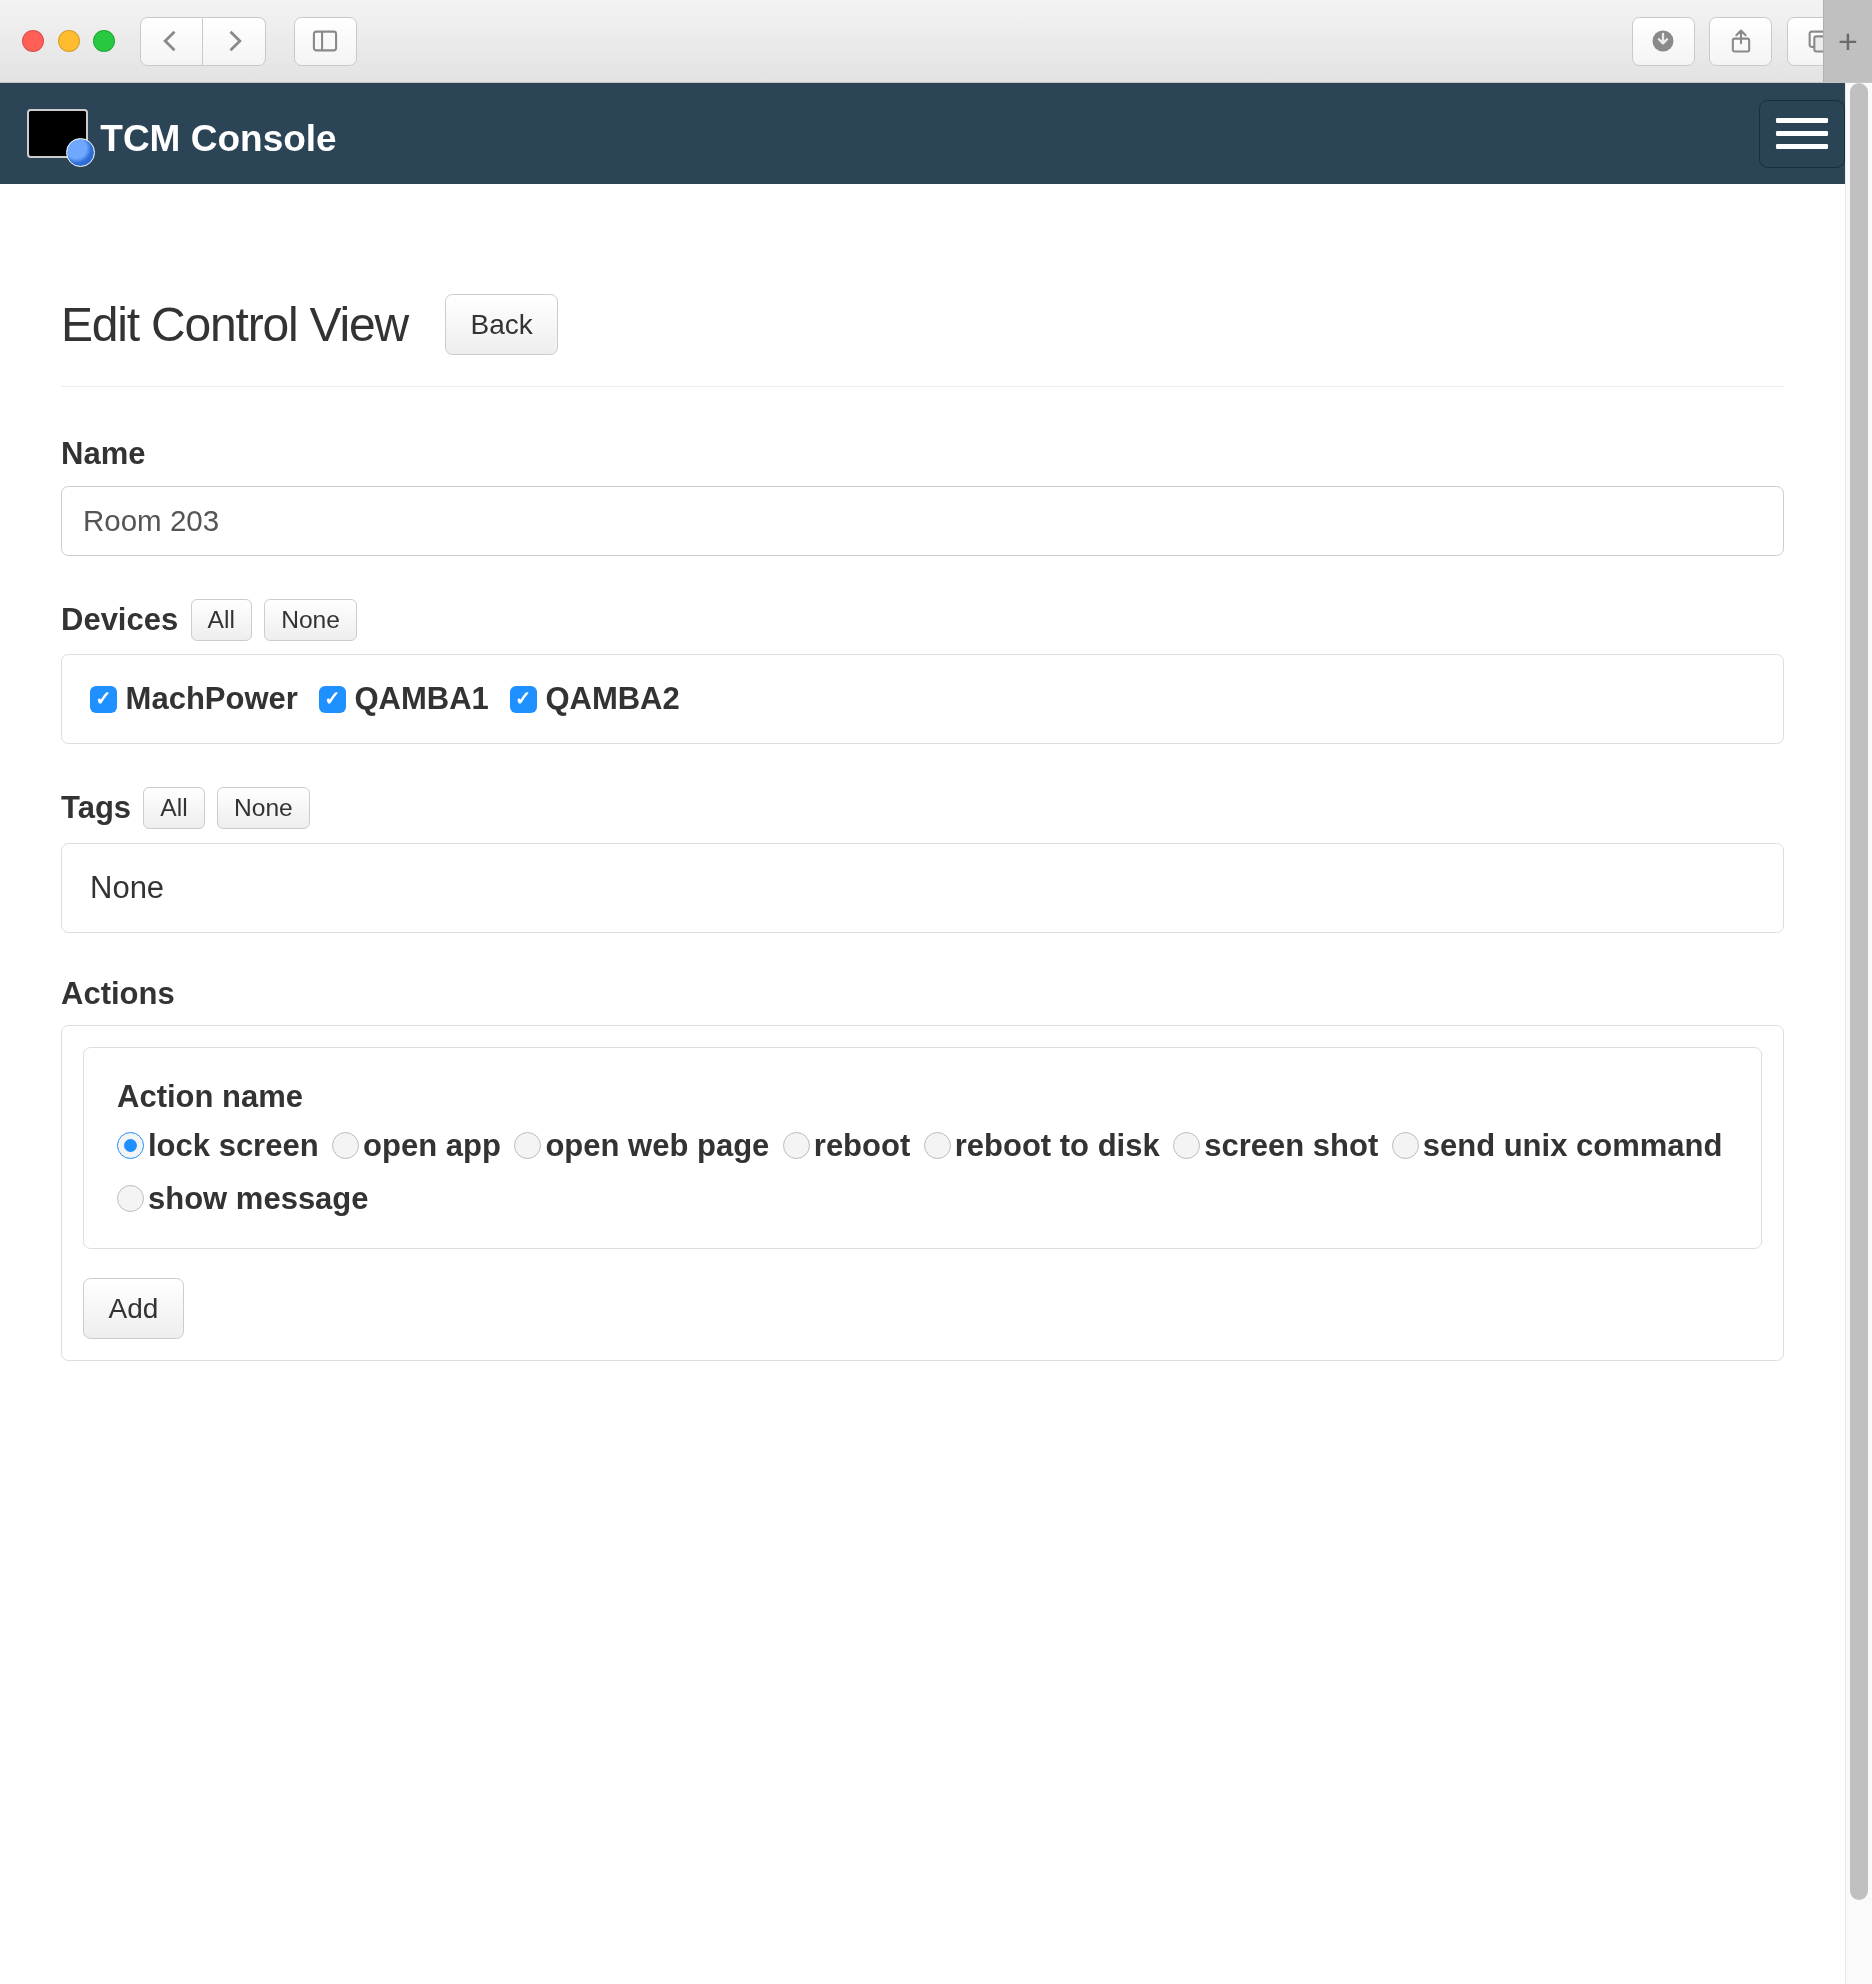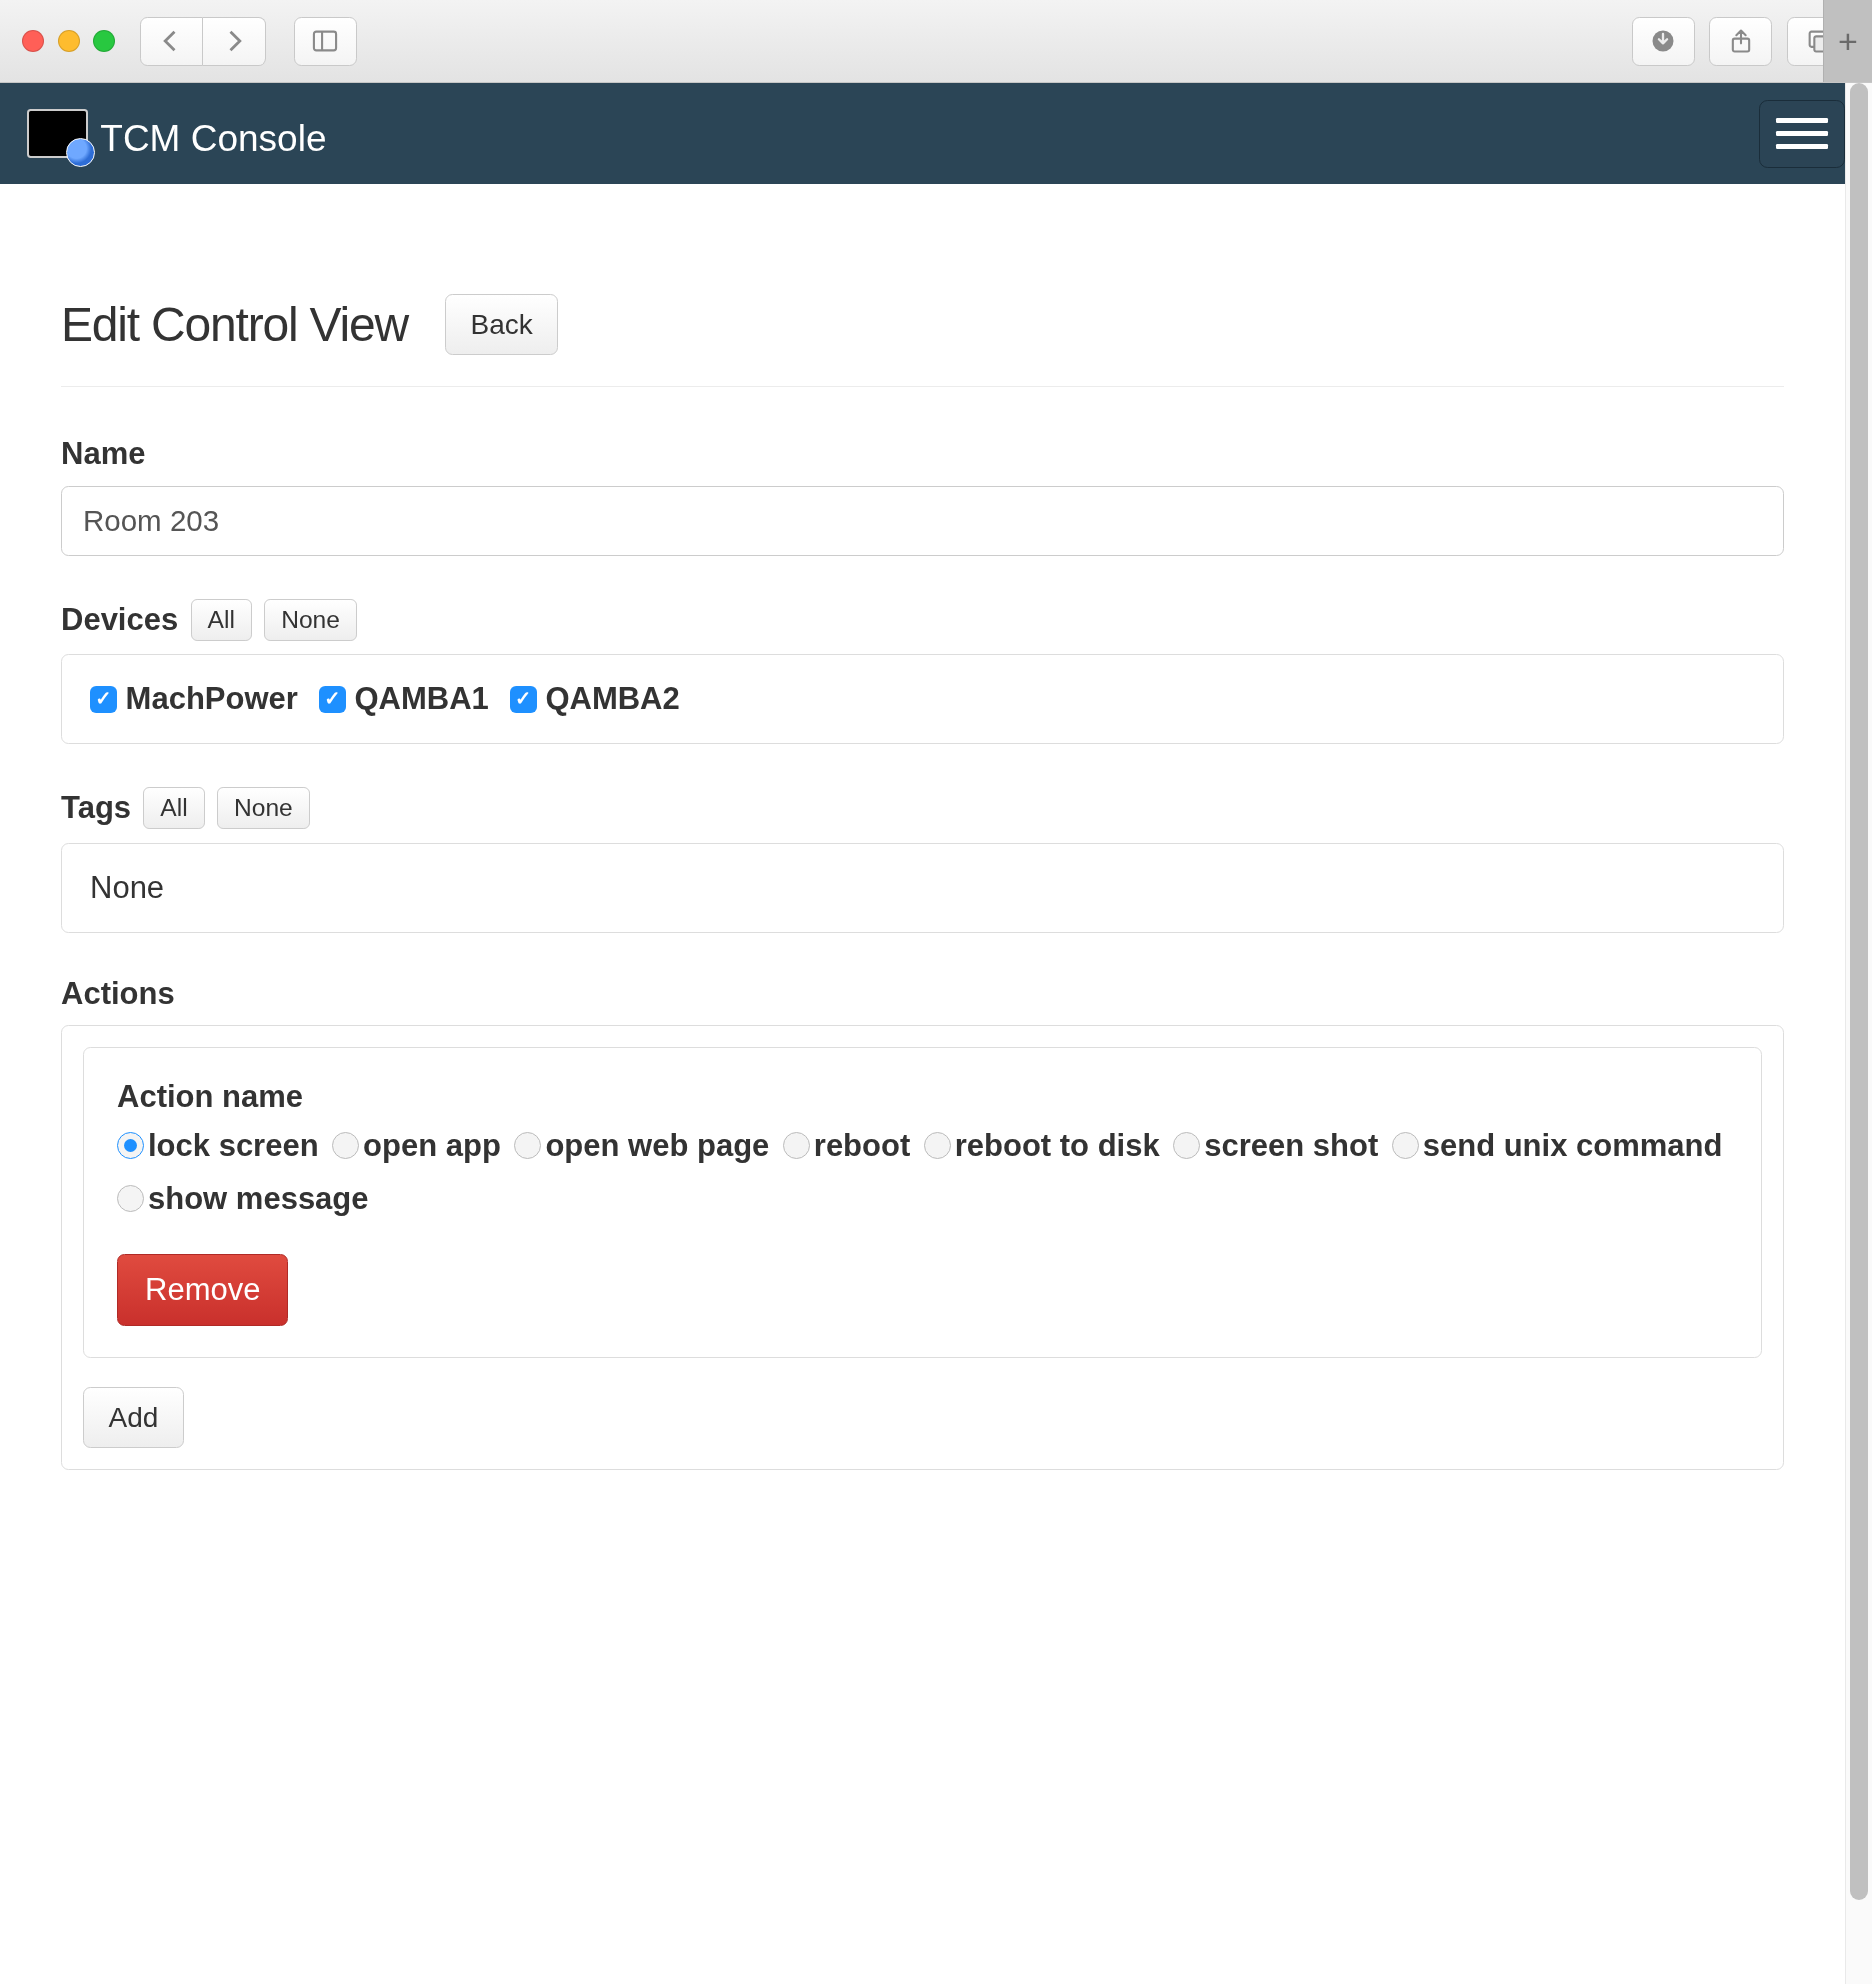--- a/index.html
+++ b/index.html
@@ -90,21 +90,21 @@
     border-radius: 3.7px;
   }
   .brand-logo::after{
     content:"";
     position:absolute;
     right:-8.6px; bottom:-11px;
     width:27px; height:27px; border-radius:50%;
     background: radial-gradient(circle at 35% 35%, #6fa8ff 0 40%, #2e6dd6 60% 100%);
     border:1.8px solid #fff;
   }
-  .brand-title { font-size: 37px; font-weight: 400; margin-top: 10px; }
+  .brand-title { font-size: 37px; font-weight: 700; margin-top: 10px; }
 
   .hamburger {
     margin-left:auto;
     width: 86px; height: 68px;
     border: 1.8px solid #1a2d3a;
     border-radius: 8.6px;
     display:flex; flex-direction:column; justify-content:center; gap:8.6px;
     padding: 0 16px;
     background: #2b4455;
   }
@@ -348,23 +348,20 @@
               </label>
               <label class="radio">
                 <span class="r"></span>
                 <span>send unix command</span>
               </label>
               <label class="radio">
                 <span class="r"></span>
                 <span>show message</span>
               </label>
             </div>
-          <div class="action-footer">
-            <button class="btn btn-danger">Remove</button>
-          </div>
         </div>
 
         <button class="btn">Add</button>
       </div>
     </div>
 
   </div>
 
   <div class="scrollbar-track">
     <div class="scrollbar-thumb"></div>

